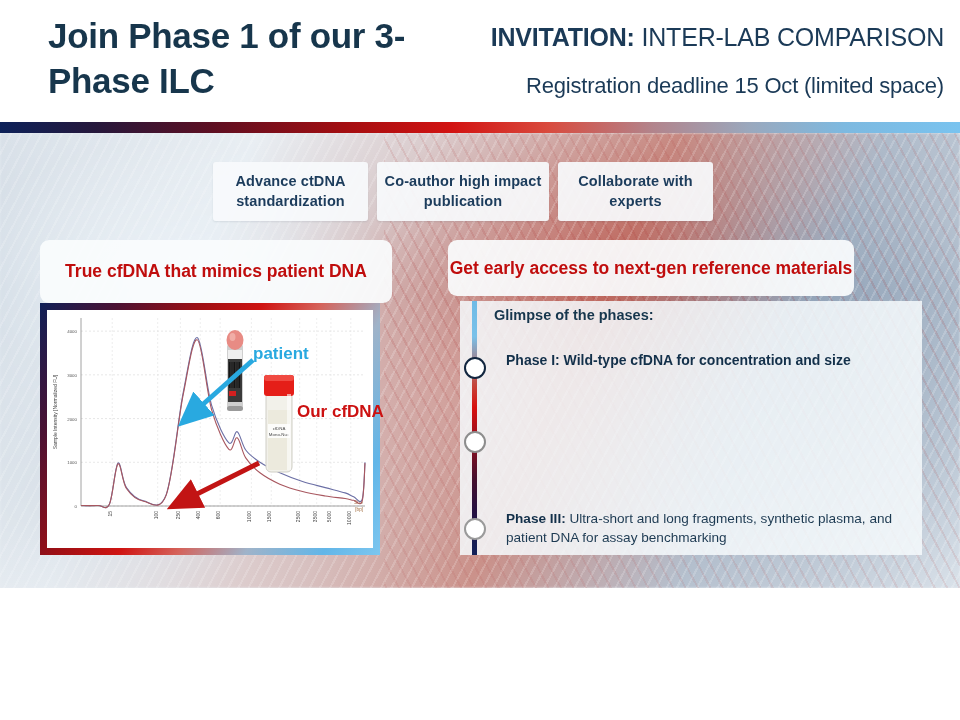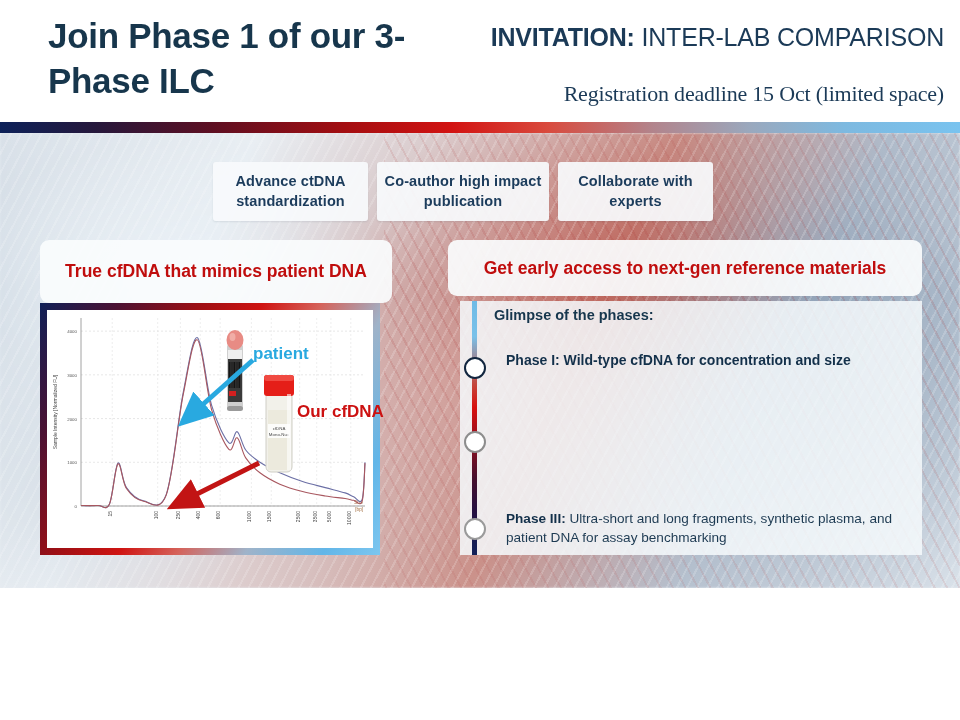--- a/index.html
+++ b/index.html
@@ -15,21 +15,21 @@
   .header{position:absolute;left:0;top:0;width:960px;height:122px;background:#fff;}
   .head-left{
     position:absolute;left:28px;top:14px;width:360px;
     font-size:35px;line-height:1.28;font-weight:bold;color:#17364c;
     letter-spacing:-0.3px;
     margin-left:20px;
   }
   .head-right{position:absolute;right:16px;top:22px;width:560px;text-align:right;color:#1b3a57;}
   .head-right .invite{font-size:25px;line-height:1.2;letter-spacing:-0.2px;white-space:nowrap;}
   .head-right .invite b{font-weight:bold;}
-  .head-right .deadline{font-size:22px;line-height:1.2;margin-top:29px;letter-spacing:-0.2px;white-space:nowrap;font-family:Liberation Serif, serif;}
+  .head-right .deadline{font-size:22px;line-height:1.2;margin-top:21px;letter-spacing:-0.2px;white-space:nowrap;}
 
   
   .rule{
     position:absolute;left:0;top:122px;width:960px;height:11px;
     background:linear-gradient(90deg,#0d2159 0%,#26183c 10%,#5d0f22 22%,#a40e11 36%,#d21312 47%,#d94a3d 57%,#b2848c 68%,#9aa8bd 78%,#7db9e0 88%,#79c3ef 100%);
   }
 
   
   .stage{
     position:absolute;left:0;top:133px;width:960px;height:455px;overflow:hidden;
@@ -92,21 +92,21 @@
   .lbl-patient{
     position:absolute;left:253px;top:344px;color:#29a9e0;font-weight:bold;font-size:17px;
   }
   .lbl-our{
     position:absolute;left:297px;top:402px;color:#cc1111;font-weight:bold;font-size:17px;
     line-height:1.2;text-align:center;
   }
 
   
   .right-head{
-    position:absolute;left:448px;top:240px;width:474px;height:56px;
+    position:absolute;left:448px;top:240px;width:406px;height:56px;
     background:rgba(250,252,253,.93);border-radius:9px;
     display:flex;align-items:center;justify-content:center;text-align:center;
     color:#c00d0d;font-weight:bold;font-size:17.5px;line-height:1.28;
   }
   .right-body{
     position:absolute;left:460px;top:301px;width:462px;height:254px;
     background:rgba(245,249,251,.86);
   }
   .glimpse{
     position:absolute;left:494px;top:307px;color:#16364d;font-weight:bold;font-size:14.5px;

